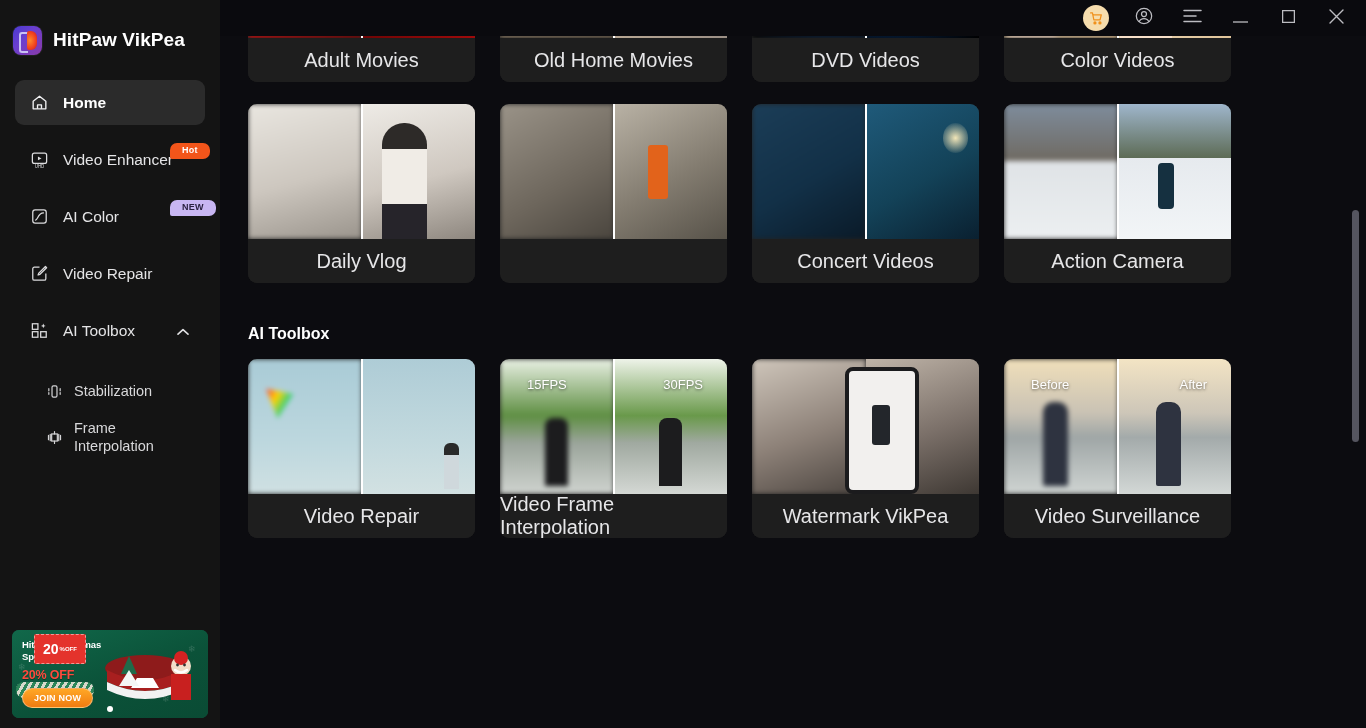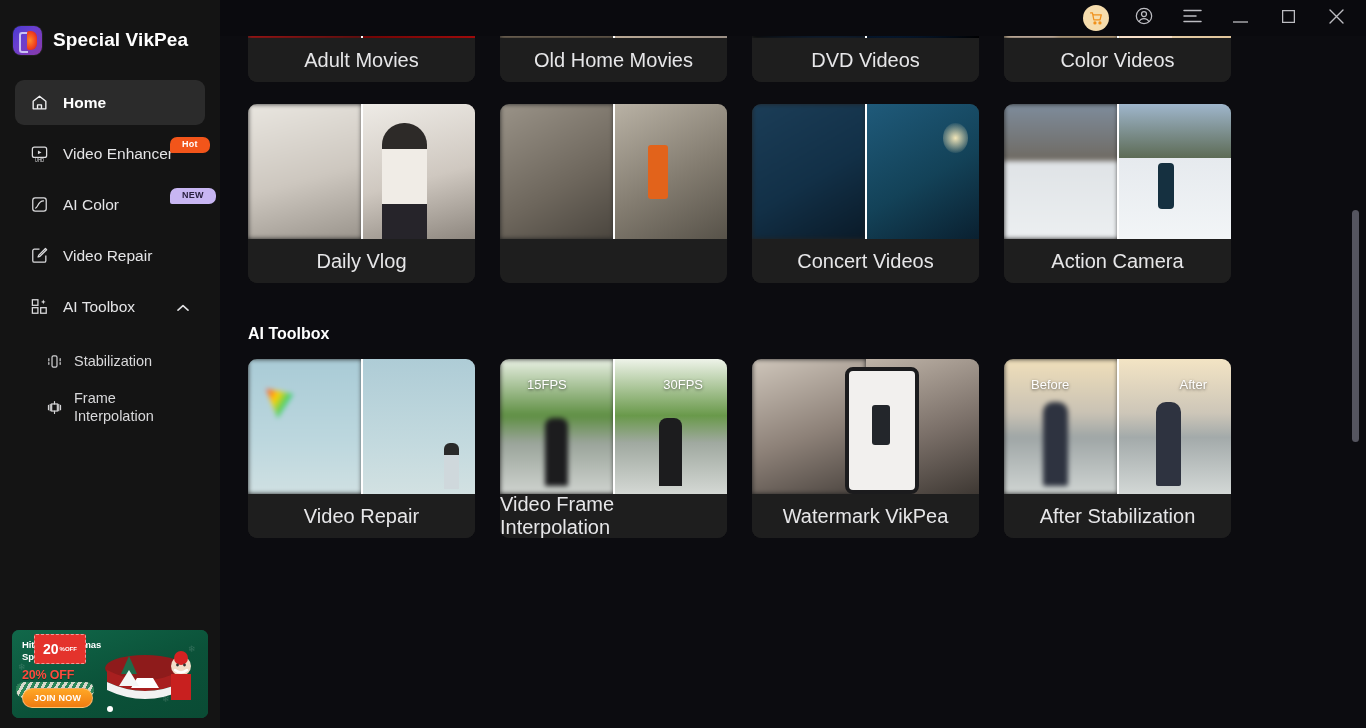--- a/index.html
+++ b/index.html
@@ -37,21 +37,21 @@
   }
   .brand-name { font-size:19px; font-weight:bold; letter-spacing:.1px; color:#ffffff; }
 
   .nav { margin-top:22px; padding:0 15px; }
   .nav-item {
     position:relative;
     display:flex; align-items:center; gap:13px;
     height:45px; padding:0 14px;
     border-radius:9px;
     cursor:pointer;
-    margin-bottom:6px;
+    margin-bottom:12px;
   }
   .nav-item.active { background:#2b2b2b; }
   .nav-item .label { font-size:15.5px; color:#e4e4e6; white-space:nowrap; }
   .nav-item.active .label { font-weight:bold; color:#ffffff; }
   .nav-icon { width:21px; height:21px; flex:0 0 21px; display:flex; align-items:center; justify-content:center; }
   .nav-icon svg { display:block; }
 
   .badge {
     position:absolute; top:6px;
     font-size:9px; font-weight:bold; line-height:1;
@@ -229,21 +229,21 @@
 </style>
 </head>
 <body>
 
 <div class="app">
 
   <aside class="sidebar">
 
     <div class="brand">
       <div class="brand-logo"></div>
-      <div class="brand-name">Special VikPea</div>
+      <div class="brand-name">HitPaw VikPea</div>
     </div>
 
     <nav class="nav">
 
       <div class="nav-item active">
         <span class="nav-icon">
           <svg width="19" height="19" viewBox="0 0 24 24" fill="none" stroke="#f2f2f4" stroke-width="1.7" stroke-linejoin="round">
             <path d="M4 10.5 12 4l8 6.5V20H4z"></path>
               <path d="M9.5 20v-5h5v5"></path>
           </svg>
@@ -521,21 +521,21 @@
           <div class="cap">Watermark VikPea</div>
         </div>
         <div class="card">
           <div class="thumb">
             <div class="half left t-stab-l"></div>
             <div class="half right t-stab-r"></div>
             <div class="ov l">Before</div>
             <div class="ov r">After</div>
             <div class="divider"></div>
           </div>
-          <div class="cap">After Stabilization</div>
+          <div class="cap">Video Surveillance</div>
         </div>
       </div>
 
     </div>
 
     <div class="scrollbar">
       <div class="scroll-thumb" id="scroll-thumb" style="top: 174px; height: 232px;"></div>
     </div>
 
   </main>

